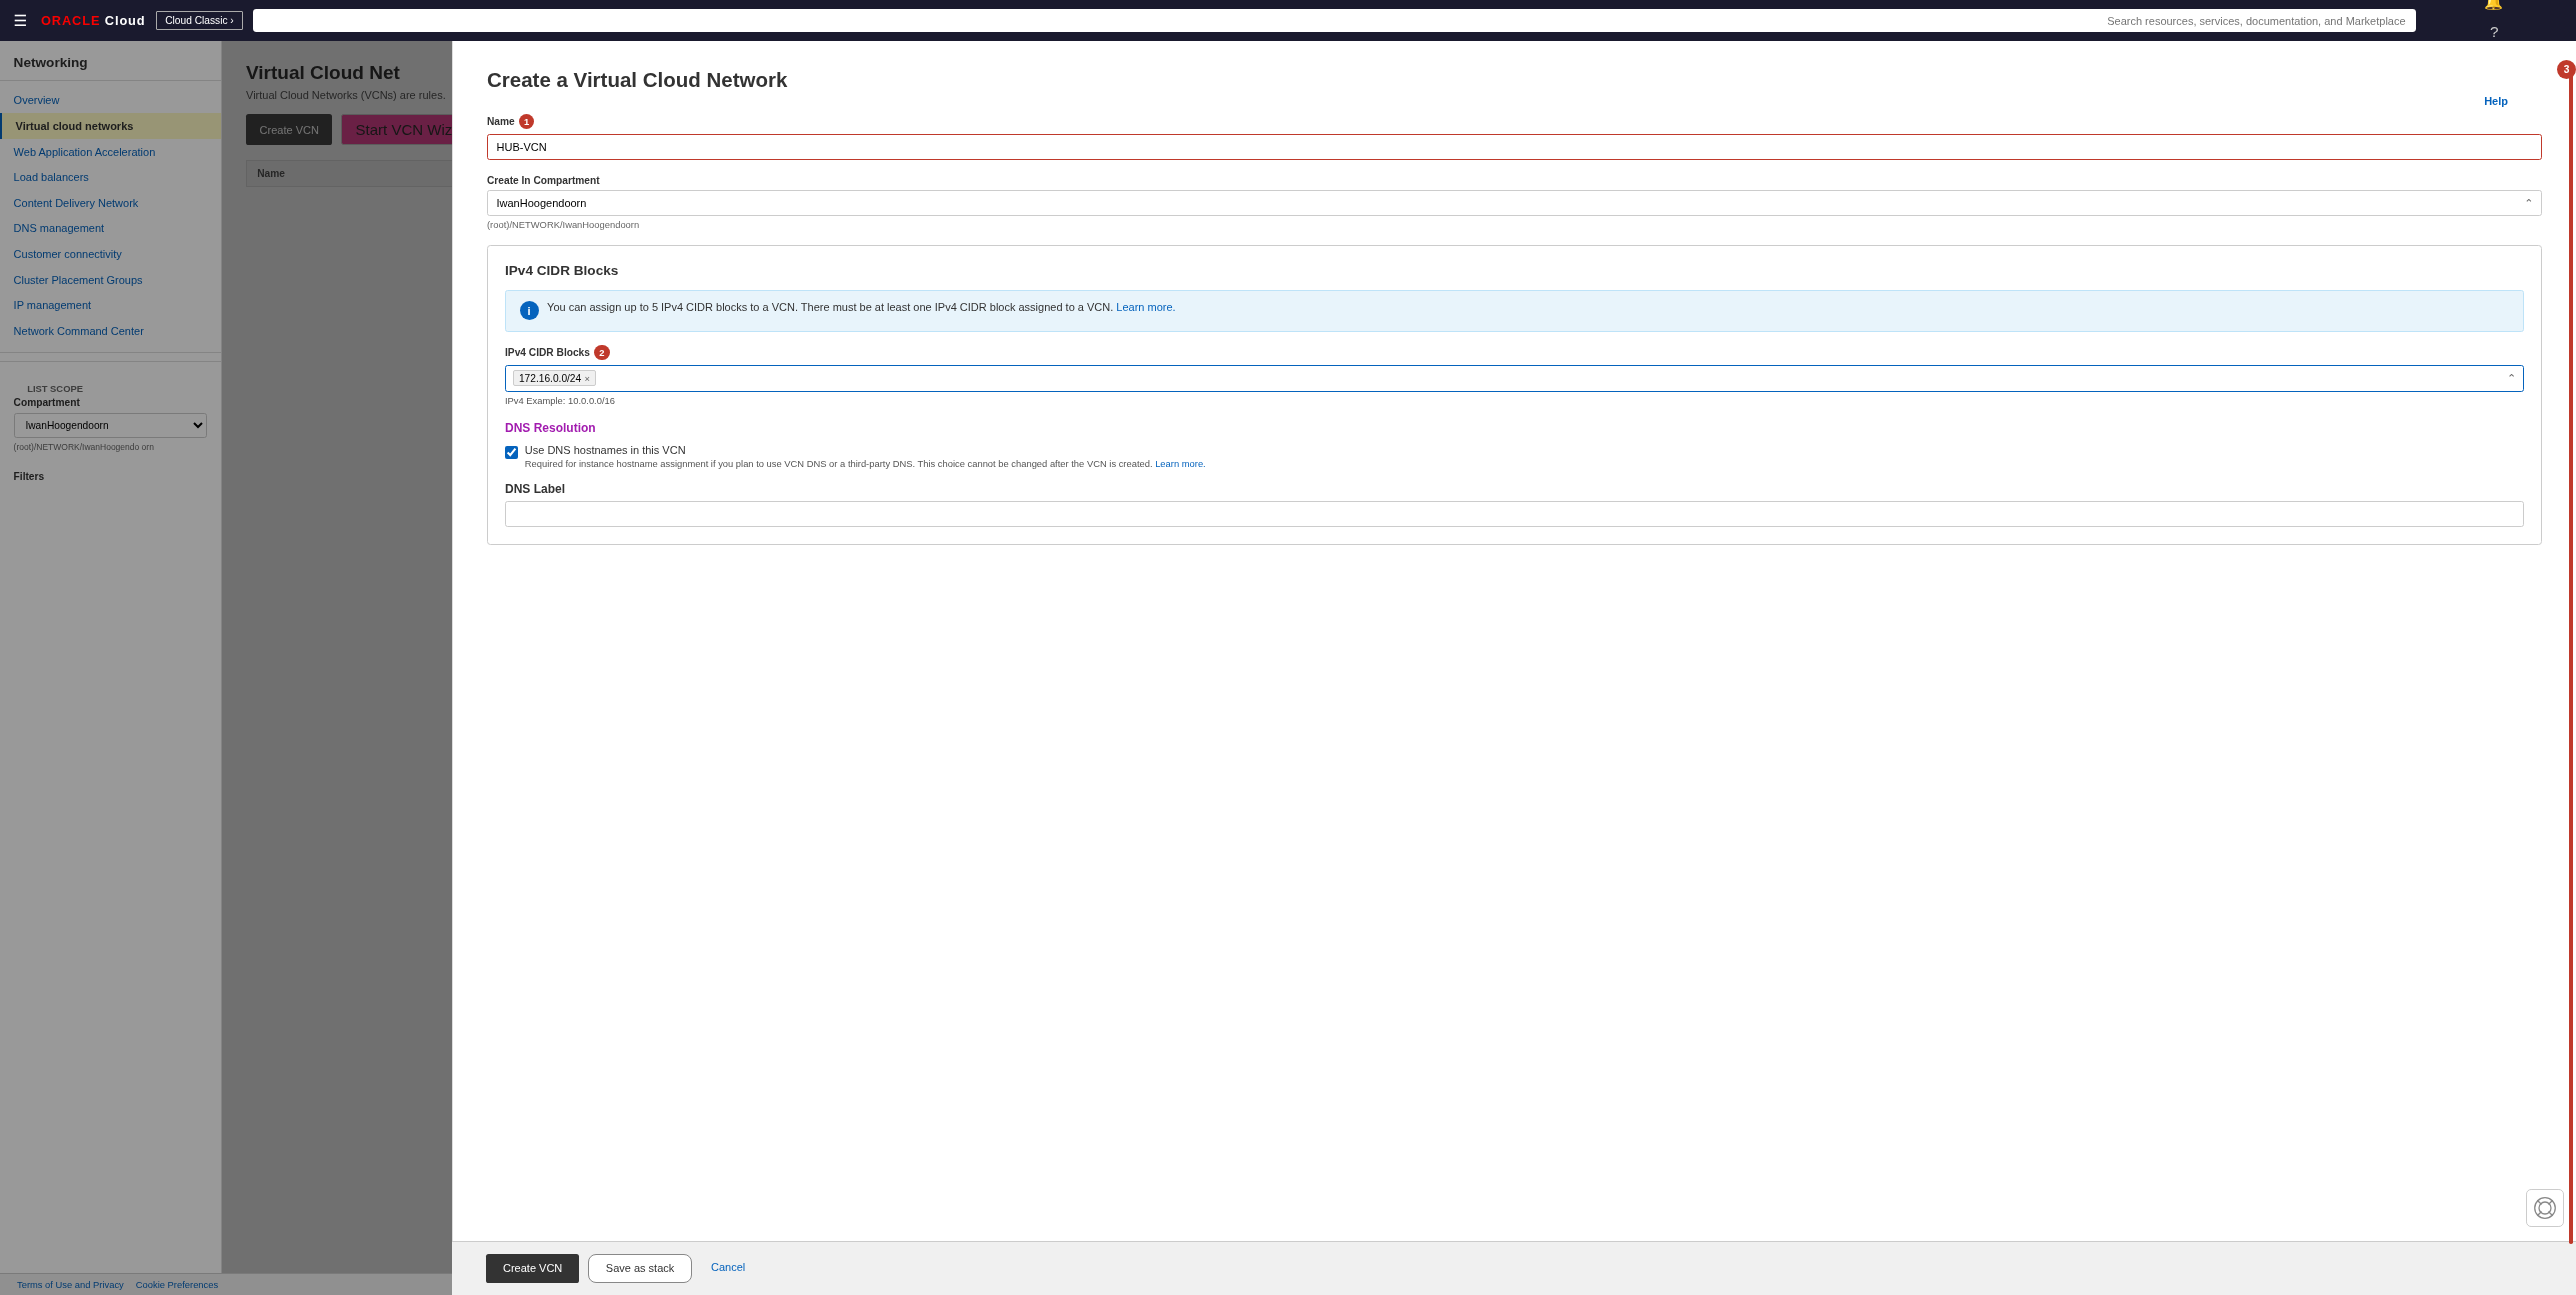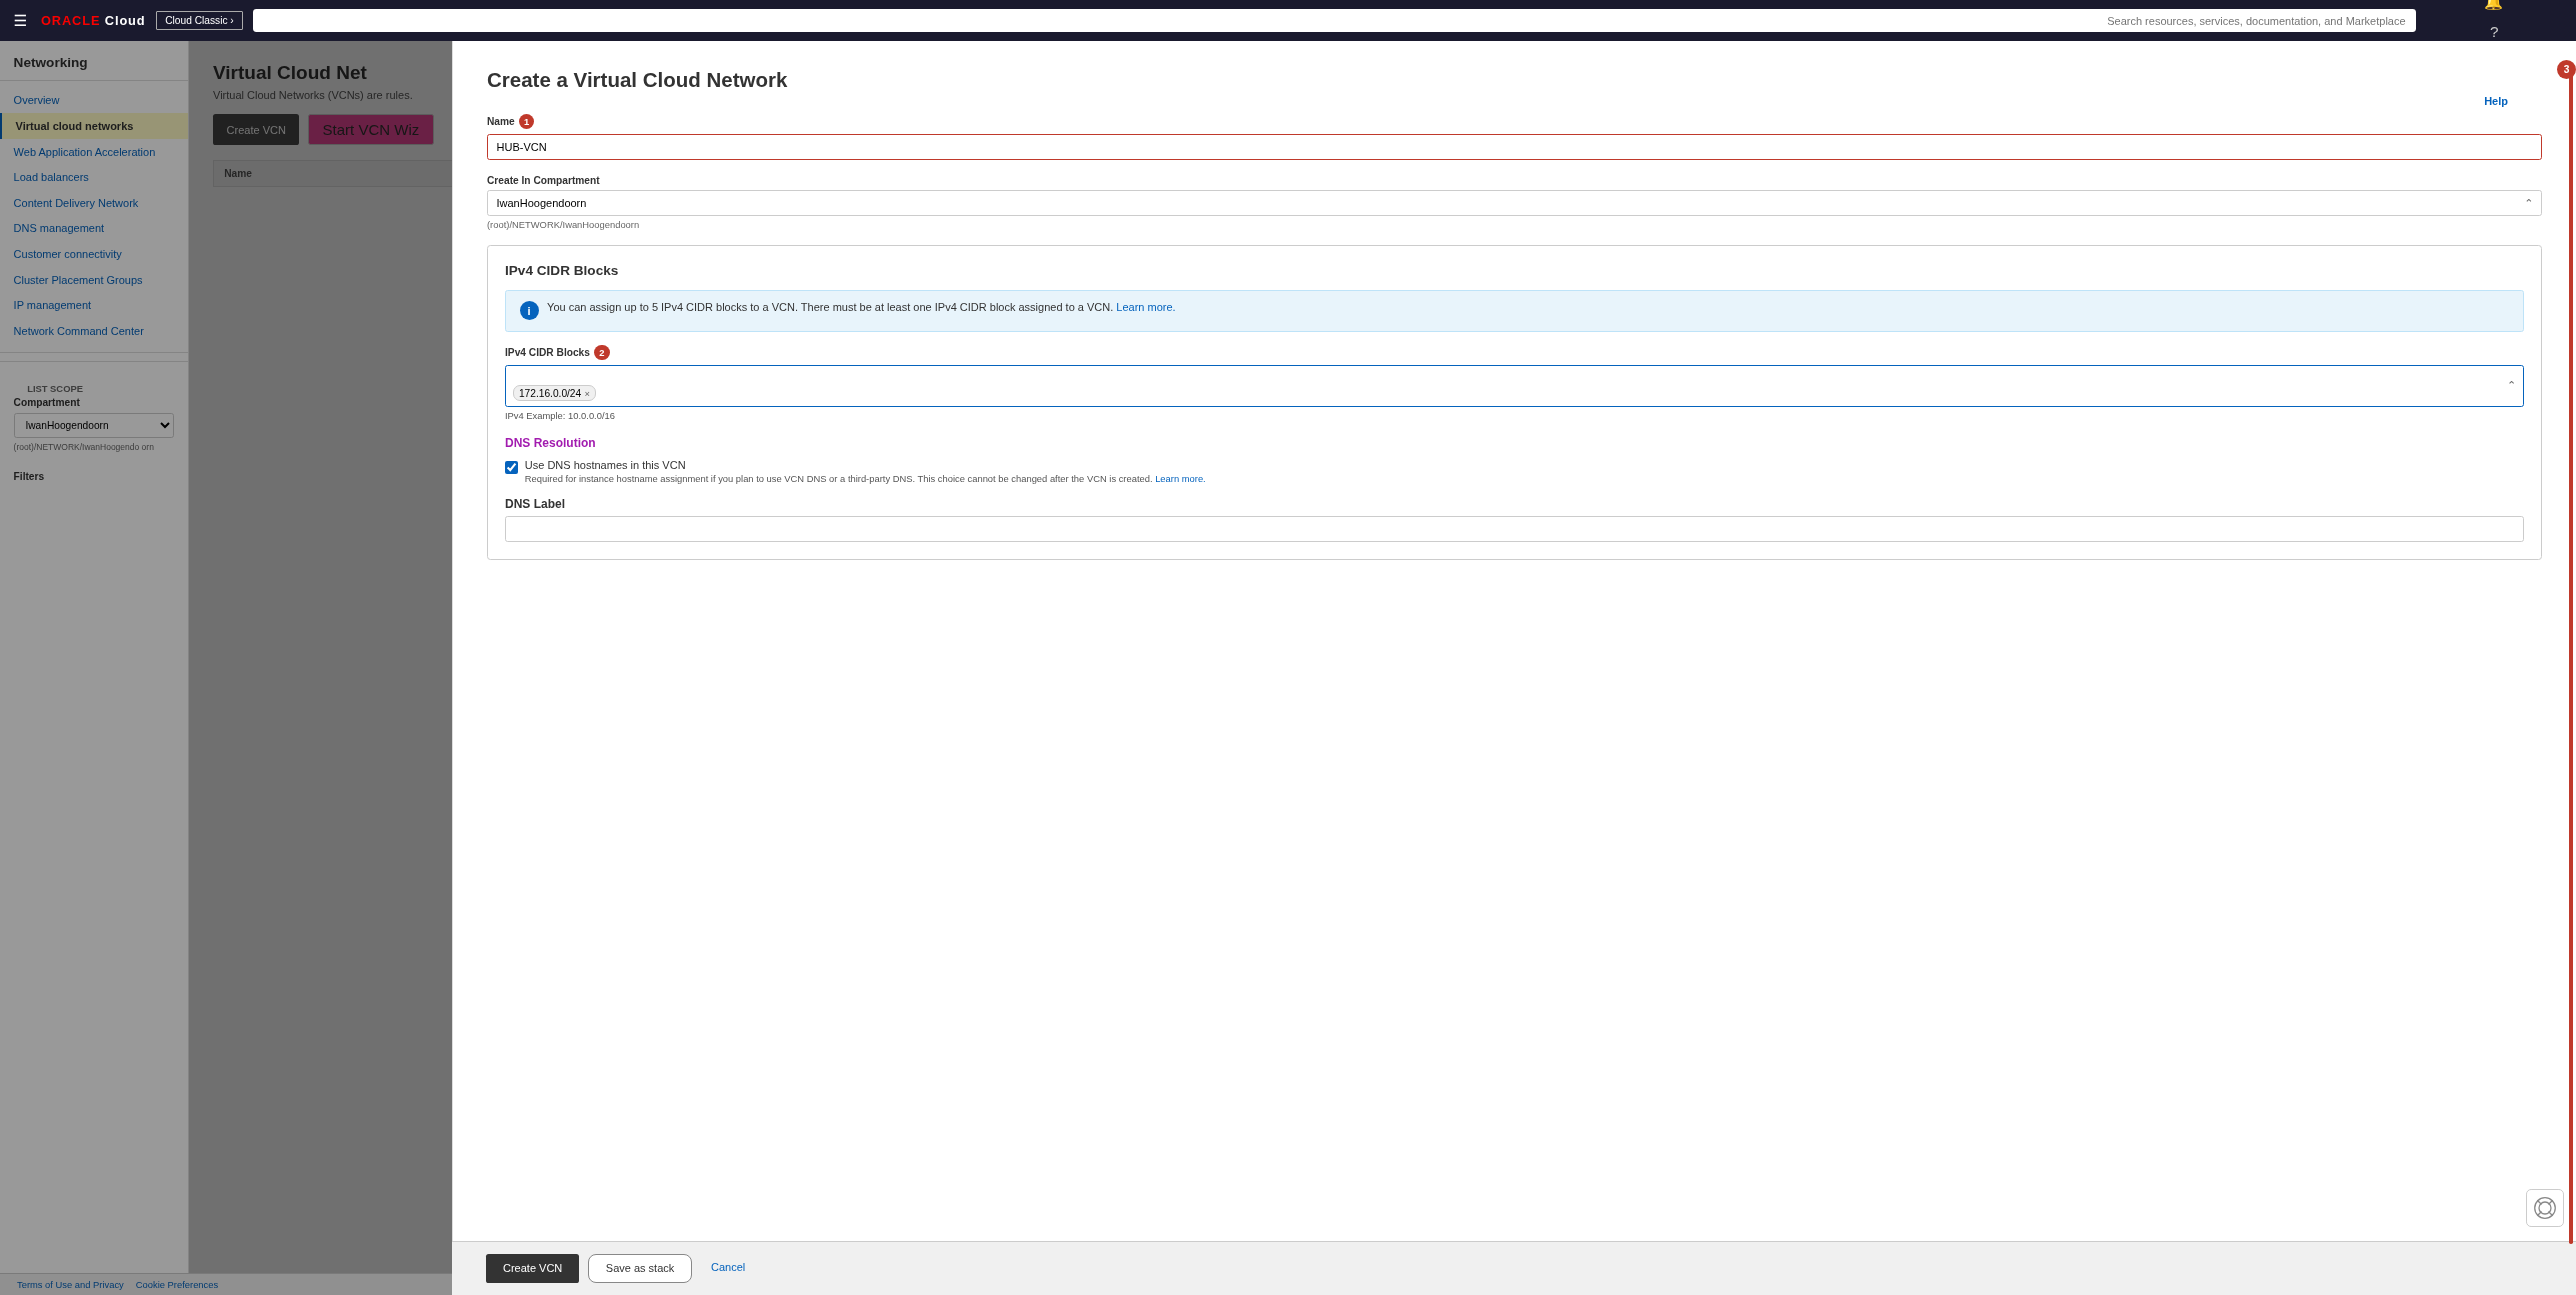--- a/index.html
+++ b/index.html
@@ -47,21 +47,21 @@
 
     
     .main-layout {
       display: flex;
       margin-top: 41px;
       height: calc(100vh - 41px);
     }
 
     
     .sidebar {
-      width: 189px;
+      width: 222px;
       background: #fff;
       border-right: 0.9px solid #ddd;
       padding: 13.6px 0;
       overflow-y: auto;
       flex-shrink: 0;
     }
     .sidebar-title {
       font-size: 13.6px;
       font-weight: 600;
       color: #333;
@@ -234,26 +234,25 @@
       display: flex; align-items: center;
       border: 1.7px solid #0563bd;
       border-radius: 2.6px;
       padding: 4.3px 6.8px;
       background: #fff;
       position: relative;
     }
     .cidr-tag {
       background: #f0f0f0;
       border: 0.9px solid #ccc;
-      border-radius: 7px;
+      border-radius: 2px;
       padding: 1.7px 5.1px;
       font-size: 10.2px;
       display: flex; align-items: center; gap: 3.4px;
       margin-right: 5.1px;
-      margin-top: 15px;
     }
     .cidr-tag-x { cursor: pointer; color: #666; font-size: 9.4px; }
     .cidr-text-input {
       border: none; outline: none; font-size: 11px; flex: 1;
     }
     .cidr-arrow { color: #666; margin-left: auto; }
     .cidr-example { font-size: 9.4px; color: #555; margin-top: 3.4px; }
 
     .dns-section { margin-top: 13.6px; }
     .dns-title { font-size: 12px; font-weight: 600; color: #a21caf; margin-bottom: 8.5px; }

